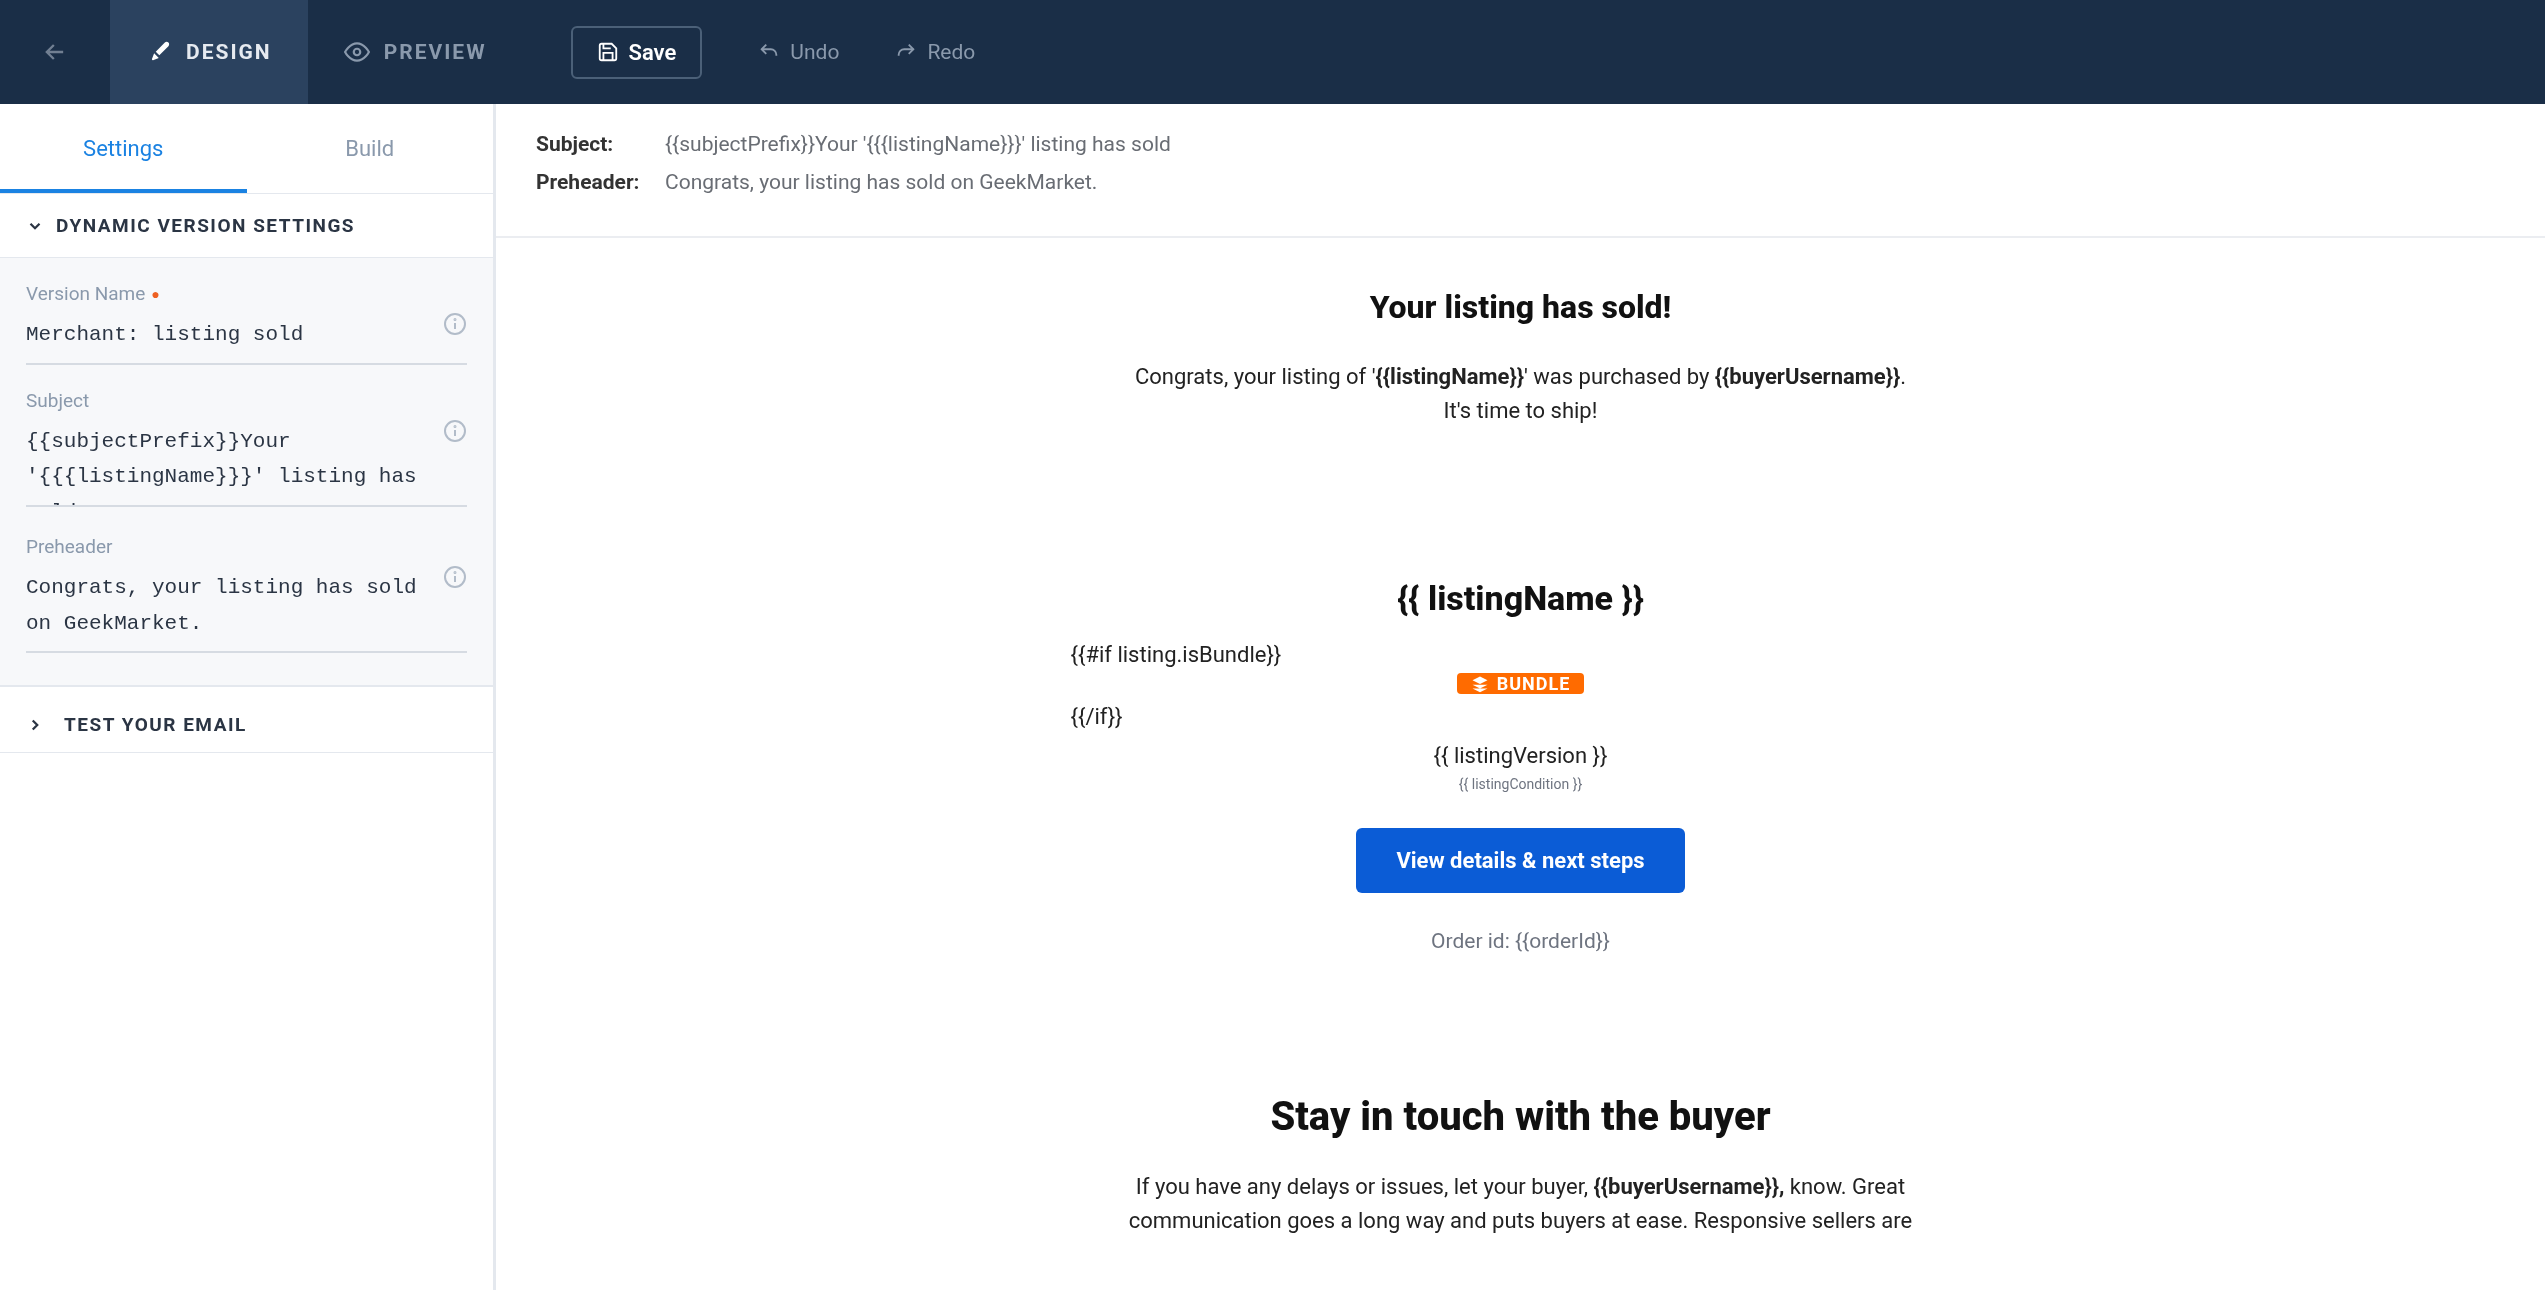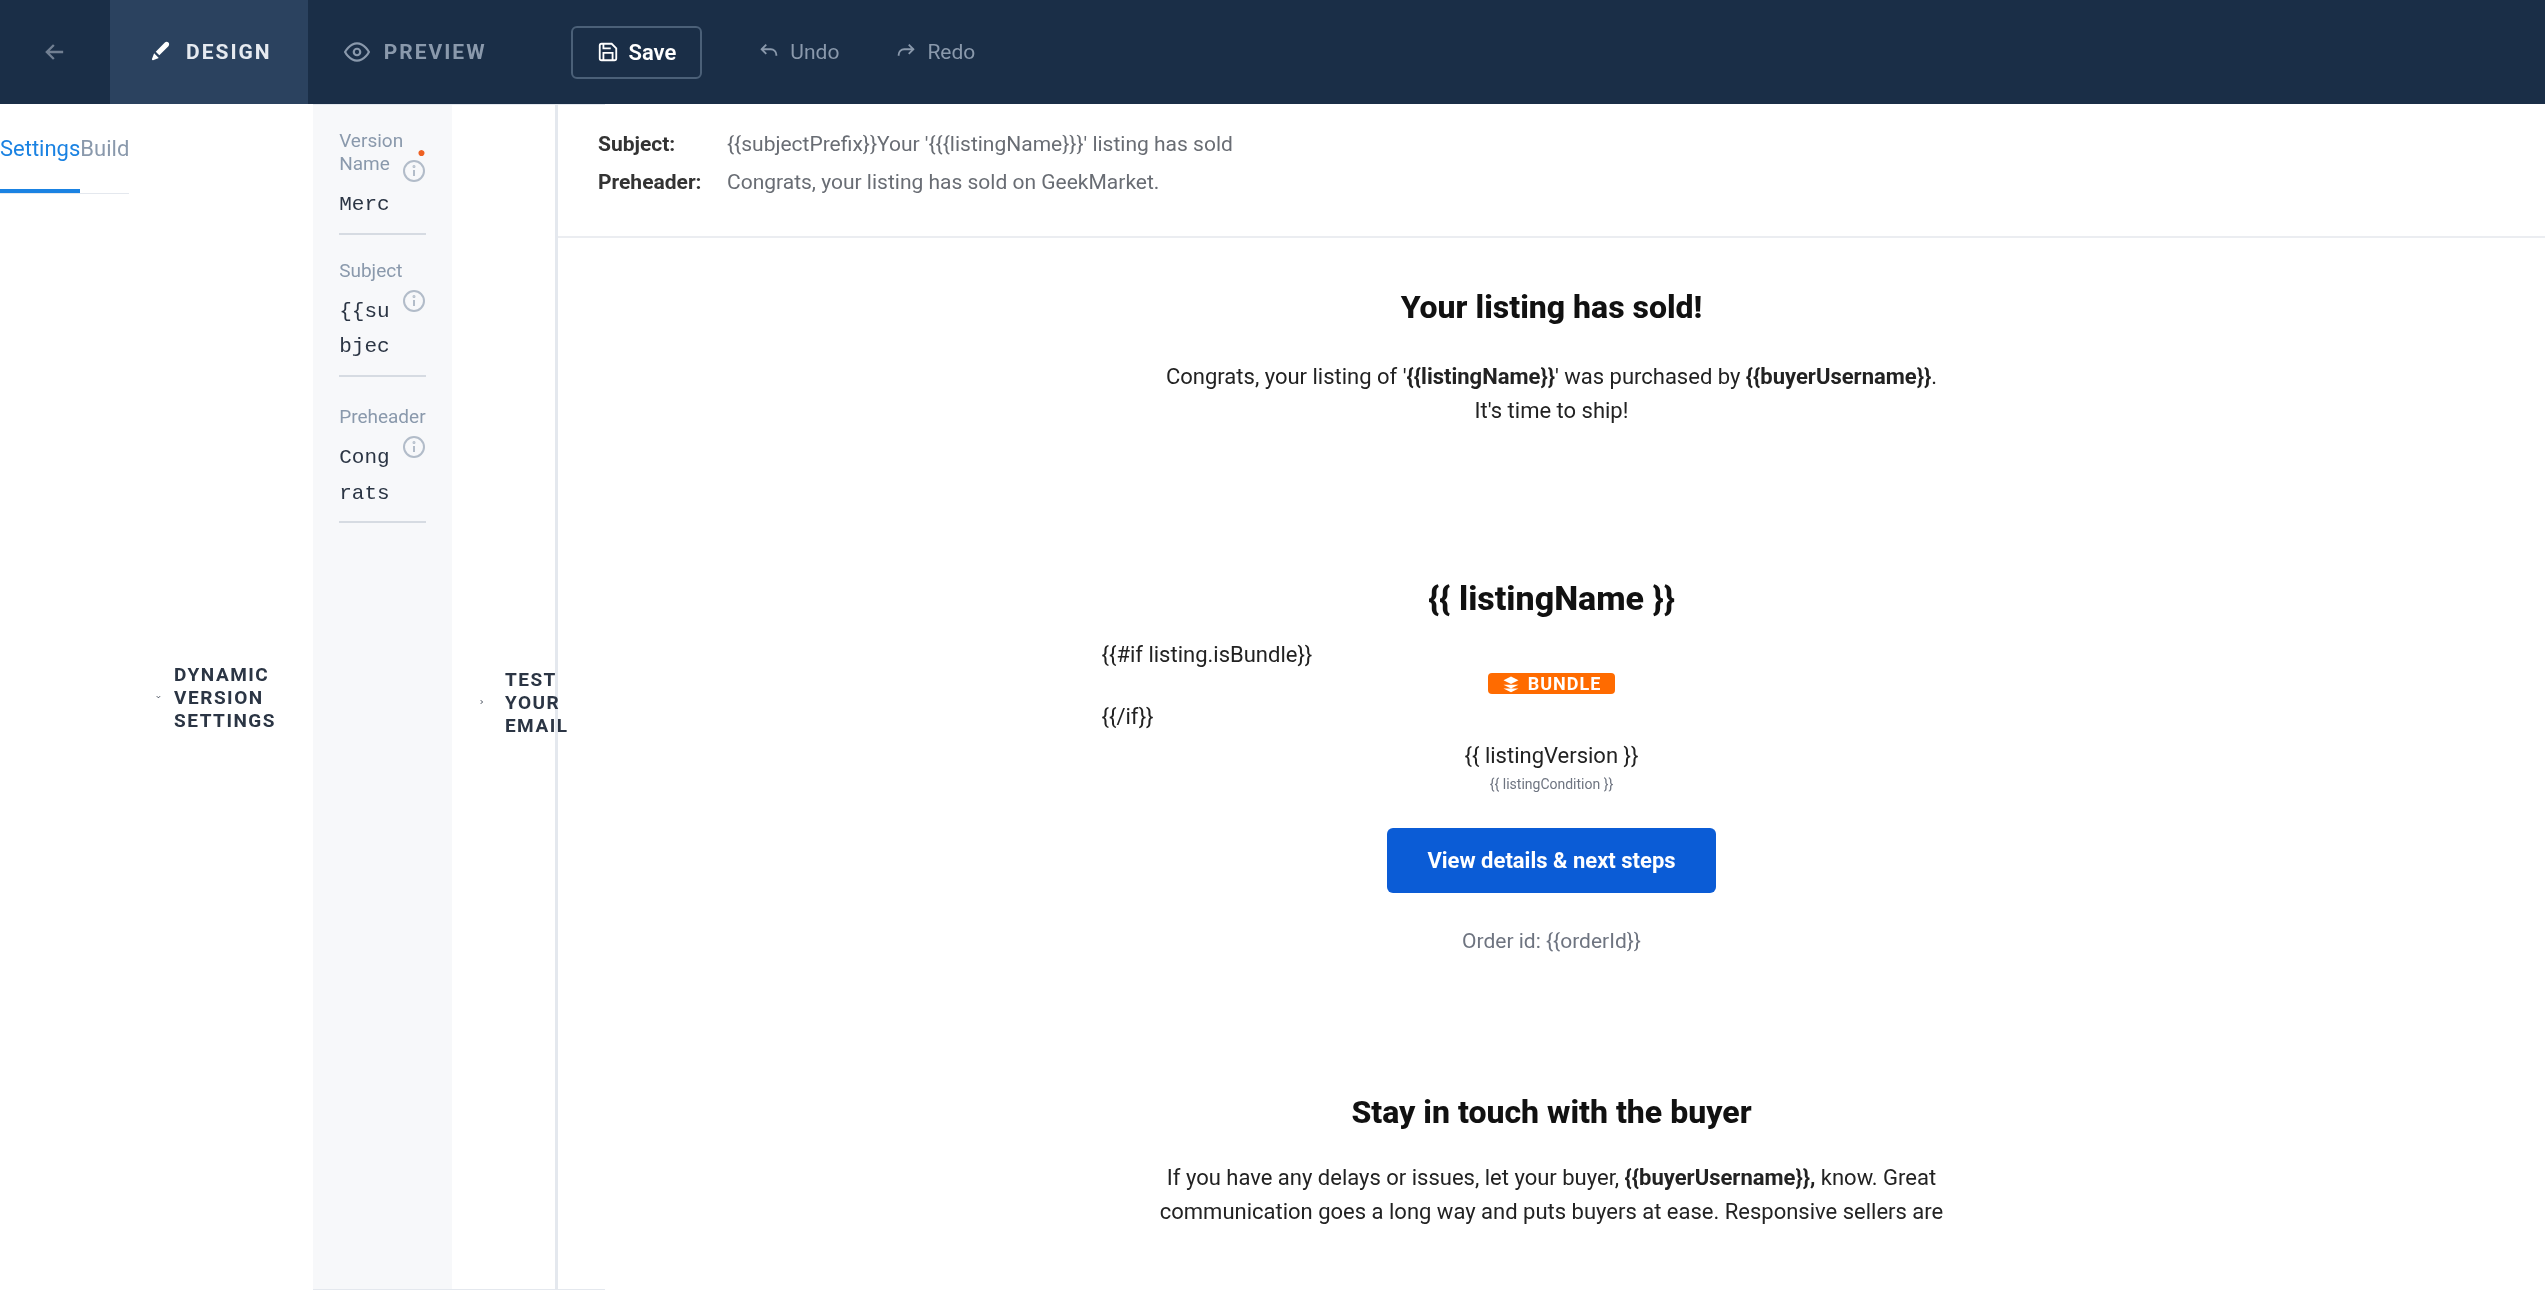--- a/index.html
+++ b/index.html
@@ -13,21 +13,21 @@
 .topbar .tab.active { background: #2b425f; }
 .topbar .tab.inactive { color: #8a99ac; }
 .topbar .tab svg { width: 26px; height: 26px; }
 .topbar .save { margin-left: 48px; border: 2px solid #4b6078; border-radius: 6px; padding: 12px 24px; display:flex; align-items:center; gap:10px; font-size: 22px; font-weight: 600; color:#fff; cursor:pointer; }
 .topbar .save svg { width:22px; height:22px; }
 .topbar .btn-ghost { margin-left: 56px; display:flex; align-items:center; gap:10px; font-size: 21px; color:#8a99ac; cursor:pointer; }
 .topbar .btn-ghost svg { width:22px; height:22px; }
 
 
 .main { display:flex; height: calc(100% - 104px); }
-.sidebar { width: 558px; border-right: 3px solid #e4e8ee; display:flex; flex-direction:row; }
+.sidebar { width: 496px; border-right: 3px solid #e4e8ee; display:flex; flex-direction:column; }
 .sidebar-tabs { height: 90px; display:flex; border-bottom: 1px solid #e4e8ee; }
 .sidebar-tabs .stab { flex:1; display:flex; align-items:center; justify-content:center; font-size: 22px; color:#8a99ac; cursor:pointer; position:relative; }
 .sidebar-tabs .stab.active { color:#1a82e2; }
 .sidebar-tabs .stab.active::after { content:""; position:absolute; bottom:0; left:0; right:0; height:4px; background:#1a82e2; }
 
 .section-header { padding: 20px 26px; display:flex; align-items:center; gap:12px; font-size: 19px; font-weight:700; letter-spacing:1.5px; color:#2b3544; text-transform:uppercase; cursor:pointer; }
 .section-header svg { width:18px; height:18px; }
 
 .form-block { background:#f7f8fa; border-top:1px solid #e4e8ee; border-bottom:1px solid #e4e8ee; padding: 24px 26px 28px 26px; }
 .field { margin-bottom: 24px; position:relative; }
@@ -53,21 +53,21 @@
 
 .email h2 { font-size: 34px; font-weight:800; color:#111; margin-top: 150px; margin-bottom: 24px; }
 .cond-line { text-align:left; font-size:22px; color:#222; margin-bottom:6px; }
 .badge { display:inline-flex; align-items:center; gap:8px; background:#ff6b00; color:#fff; font-size:18px; font-weight:700; letter-spacing:1px; padding:0 14px; border-radius:4px; margin-bottom:10px; }
 .badge svg { width:18px; height:18px; fill:#fff; }
 .meta2 { font-size:22px; color:#222; margin-top:14px; }
 .meta3 { font-size:14px; color:#6e7480; margin-top:8px; }
 .cta { display:inline-block; background:#0b5cd6; color:#fff; font-size:22px; font-weight:700; padding:20px 40px; border-radius:6px; margin-top:36px; cursor:pointer; }
 .orderid { font-size:21px; color:#6e7480; margin-top:36px; }
 
-.email h3 { font-size:32px; font-weight:800; color:#111; margin-top:140px; margin-bottom:30px; }
+.email h3 { font-size:40px; font-weight:800; color:#111; margin-top:140px; margin-bottom:30px; }
 .para { font-size:22px; color:#222; line-height:1.55; }
 </style>
 </head>
 <body>
 
 <div class="topbar">
   <div class="back">
     <svg viewBox="0 0 24 24" fill="none" stroke="#96a2b3" stroke-width="2">
         <path d="M19 12H5M11 18l-6-6 6-6"></path>
       </svg>

